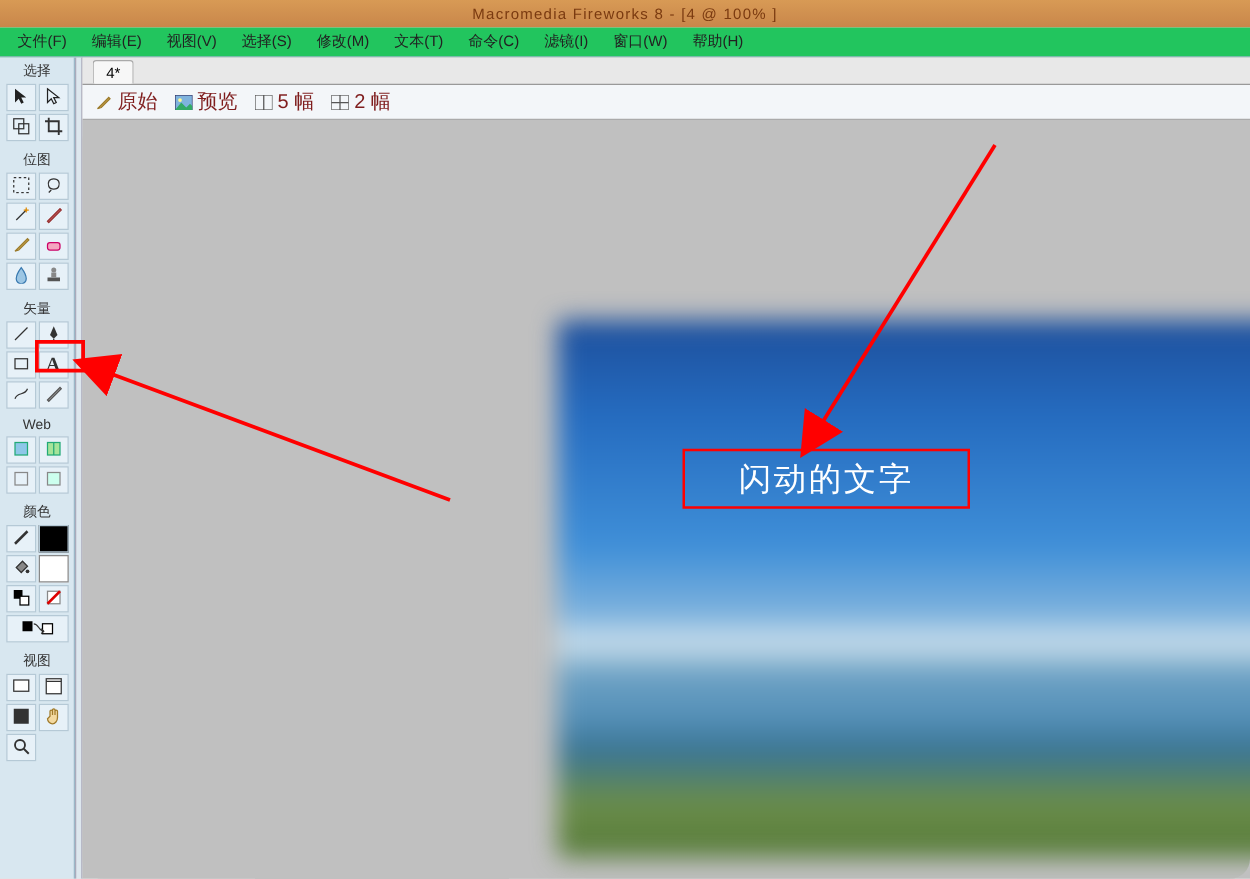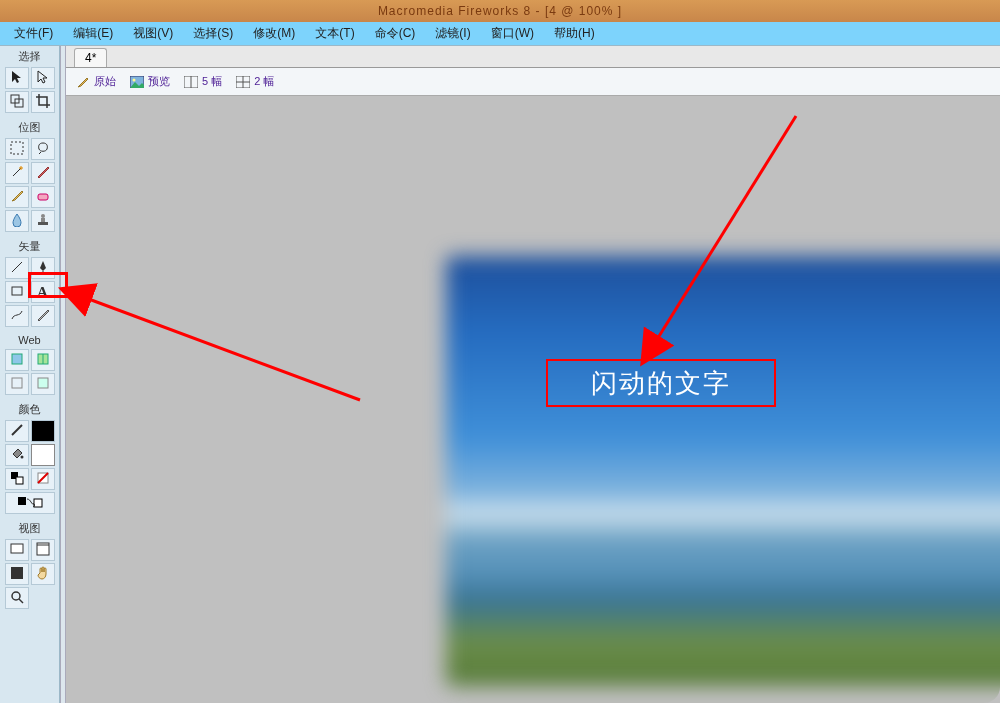--- a/index.html
+++ b/index.html
@@ -11,21 +11,21 @@
     background: linear-gradient(#d89a55, #c8864a);
     color: #7a3a10;
     font-size: 12px;
     text-align: center;
     line-height: 22px;
     letter-spacing: 1px;
   }
 
   .menubar {
     height: 24px;
-    background: #7dd3fc;
+    background: #22c55e;
     border-bottom: 1px solid #9bb8c8;
     display: flex;
     align-items: center;
     padding-left: 4px;
     font-size: 12px;
     color: #222;
   }
   .menubar .menu-item { padding: 2px 10px; cursor: default; }
 
   .workspace {
@@ -101,23 +101,23 @@
     padding: 2px 10px;
     margin-right: 4px;
   }
   .view-tab-row {
     height: 28px;
     background: #f3f6f9;
     border-bottom: 1px solid #aaa;
     display: flex;
     align-items: center;
     padding-left: 10px;
-    font-size: 11px;
+    font-size: 16px;
     gap: 14px;
-    color: #4c1d95;
+    color: #7f1d1d;
   }
   .view-tab { display: flex; align-items: center; gap: 4px; cursor: default; }
   .view-tab .icon { display:inline-flex; width:14px; height:14px; align-items:center; justify-content:center; }
   .canvas-area {
     flex: 1;
     background: #c0c0c0;
     position: relative;
     overflow: hidden;
     border-radius: 16px;
   }

